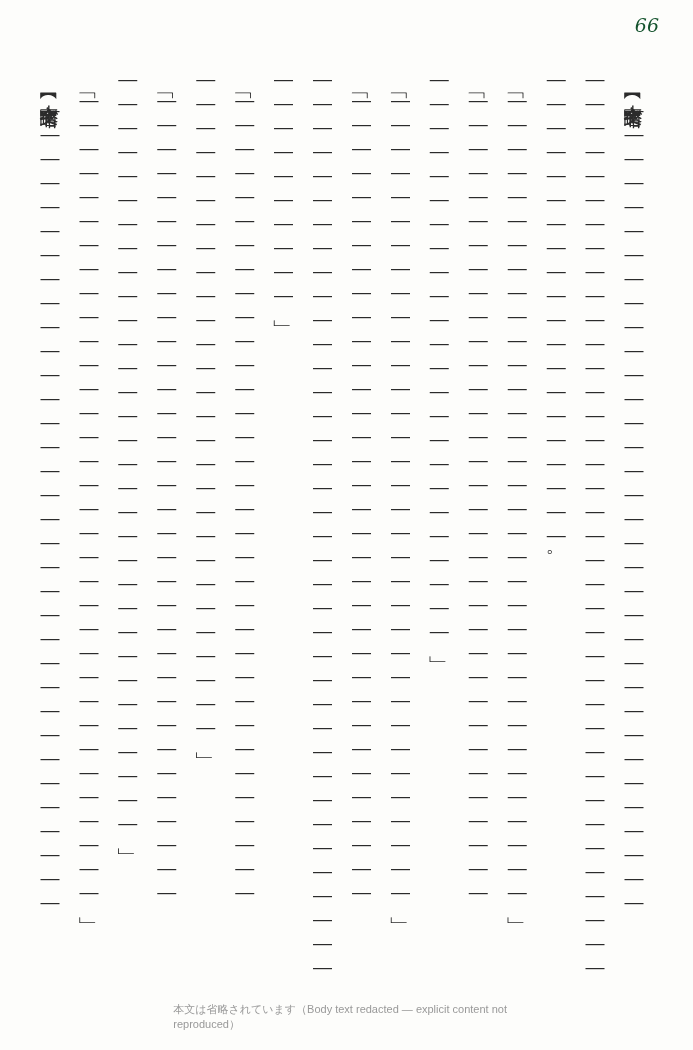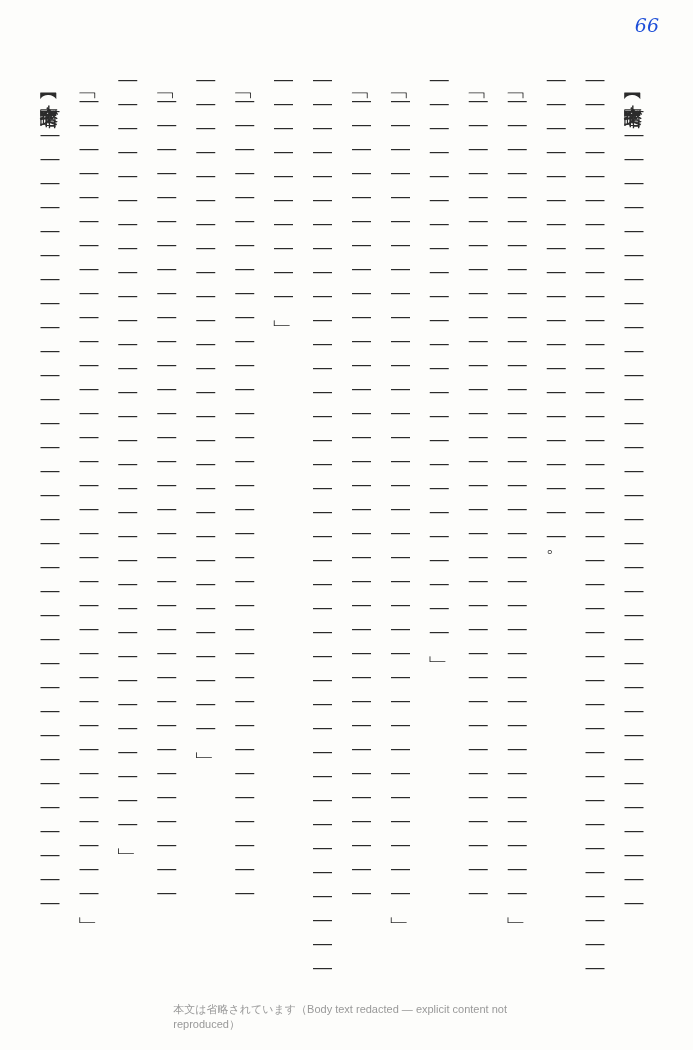--- a/index.html
+++ b/index.html
@@ -15,21 +15,21 @@
     background: #fdfdfb;
     box-sizing: border-box;
     overflow: hidden;
   }
   .page-number {
     position: absolute;
     top: 14px;
     right: 34px;
     font-size: 19px;
     font-style: italic;
-    color: #1d4ed8;
+    color: #14532d;
   }
   .text-area {
     position: absolute;
     top: 68px;
     right: 40px;
     bottom: 60px;
     left: 36px;
     writing-mode: vertical-rl;
     text-orientation: upright;
     font-size: 19px;

